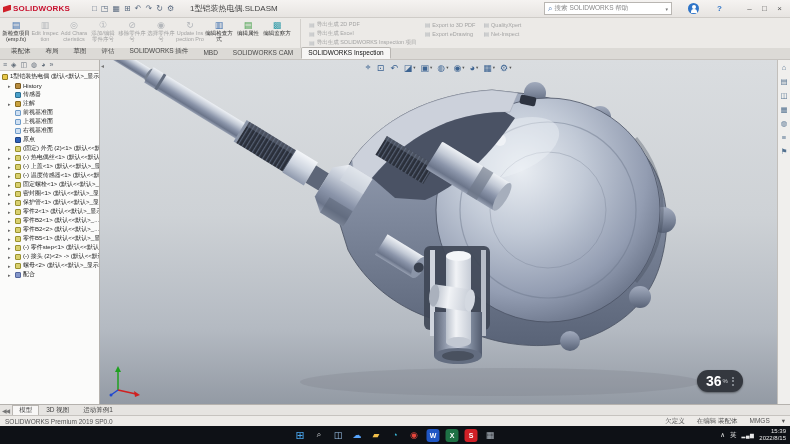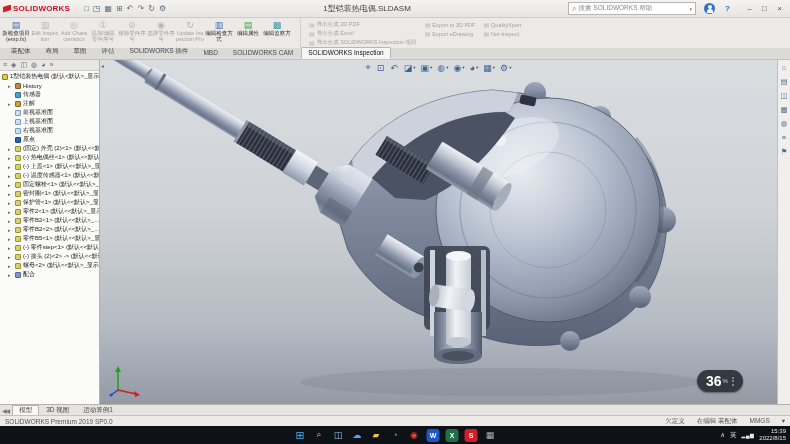--- a/index.html
+++ b/index.html
@@ -1,27 +1,27 @@
 <!DOCTYPE html>
 <html><head>
 <meta charset="utf-8">
 <style>
 *{margin:0;padding:0;box-sizing:border-box}
 html,body{width:790px;height:444px;overflow:hidden}
 body{font-family:"Liberation Sans","DejaVu Sans",sans-serif;background:#ece9e6}
 .app{position:relative;width:790px;height:444px;display:flex;flex-direction:column}
 
 
-.titlebar{height:18px;background:linear-gradient(#f5f3f1,#e7e4e1);display:flex;align-items:center;padding:0 3px;gap:8px;border-bottom:1px solid #cfccc8;flex:0 0 18px}
+.titlebar{height:18px;background:linear-gradient(#f5f3f1,#e7e4e1);display:flex;align-items:center;padding:0 3px;gap:16px;border-bottom:1px solid #cfccc8;flex:0 0 18px}
 .sw-logo{display:flex;align-items:center;gap:2px}
 .sw-mark{width:8px;height:8px;background:#d0202a;clip-path:polygon(0 30%,100% 0,100% 70%,0 100%)}
 .sw-name{color:#c8102e;font-weight:bold;font-size:8px;letter-spacing:.2px}
 .qat{display:flex;gap:4px;margin-left:6px}
 .qi{font-size:8px;color:#5b6b80;line-height:10px}
-.doc-title{flex:1;text-align:center;font-size:8px;color:#444;white-space:nowrap;overflow:hidden}
+.doc-title{flex:1;text-align:left;font-size:8px;color:#444;white-space:nowrap;overflow:hidden}
 .search{display:flex;align-items:center;gap:2px;background:#fff;border:1px solid #b9b6b2;height:13px;padding:0 3px;width:128px;font-size:6.5px;color:#888;white-space:nowrap}
 .search .mag{color:#3e6fae;font-size:8px}
 .search .scaret{margin-left:auto;font-size:5px;color:#777}
 .person{width:11px;height:11px;border-radius:50%;background:#2e74c8;position:relative;flex:0 0 11px}
 .person::after{content:"";position:absolute;left:3.5px;top:2px;width:4px;height:4px;border-radius:50%;background:#fff}
 .person::before{content:"";position:absolute;left:2.5px;bottom:1px;width:6px;height:4px;border-radius:3px 3px 0 0;background:#fff}
 .help{font-size:8px;color:#2e74c8;font-weight:bold;padding:0 2px}
 .win-ctrl{display:flex;margin-left:2px}
 .win-ctrl span{width:15px;text-align:center;font-size:8px;color:#555;line-height:14px}
 

